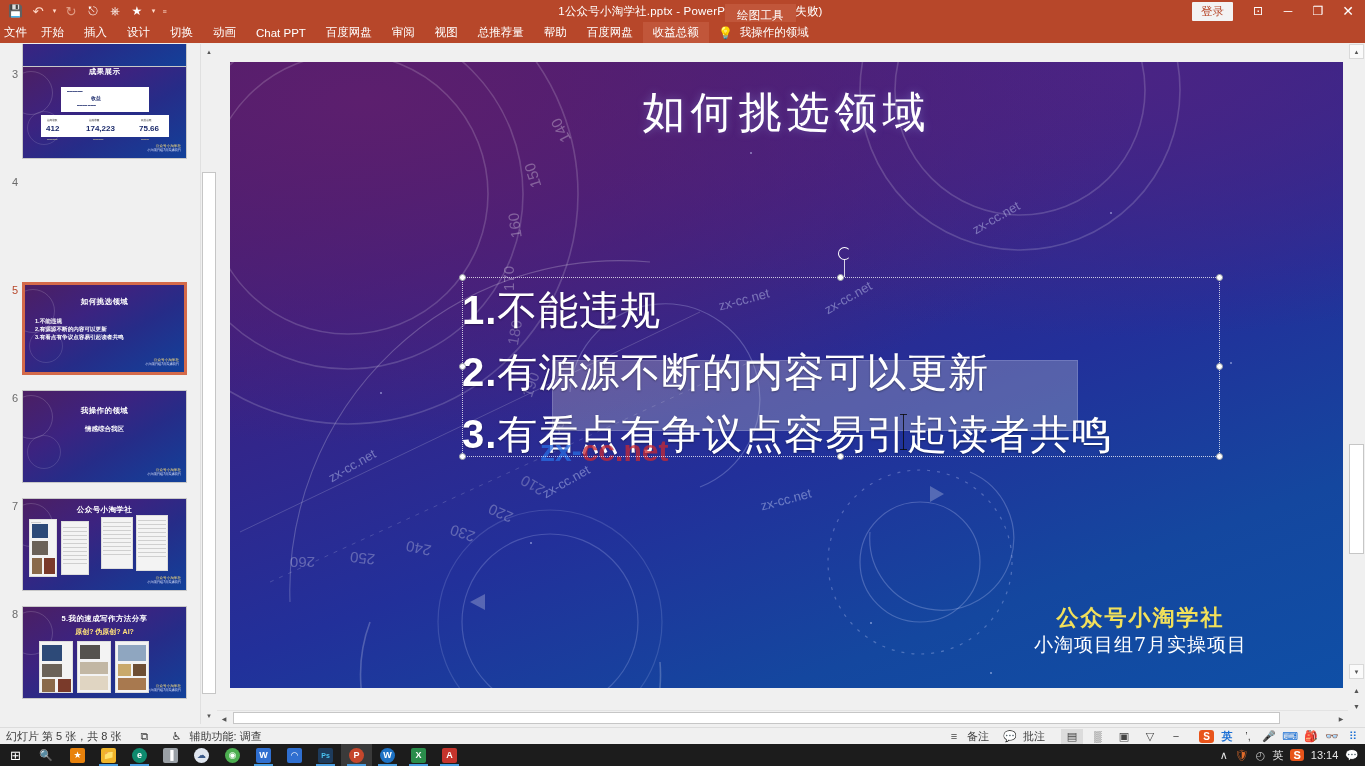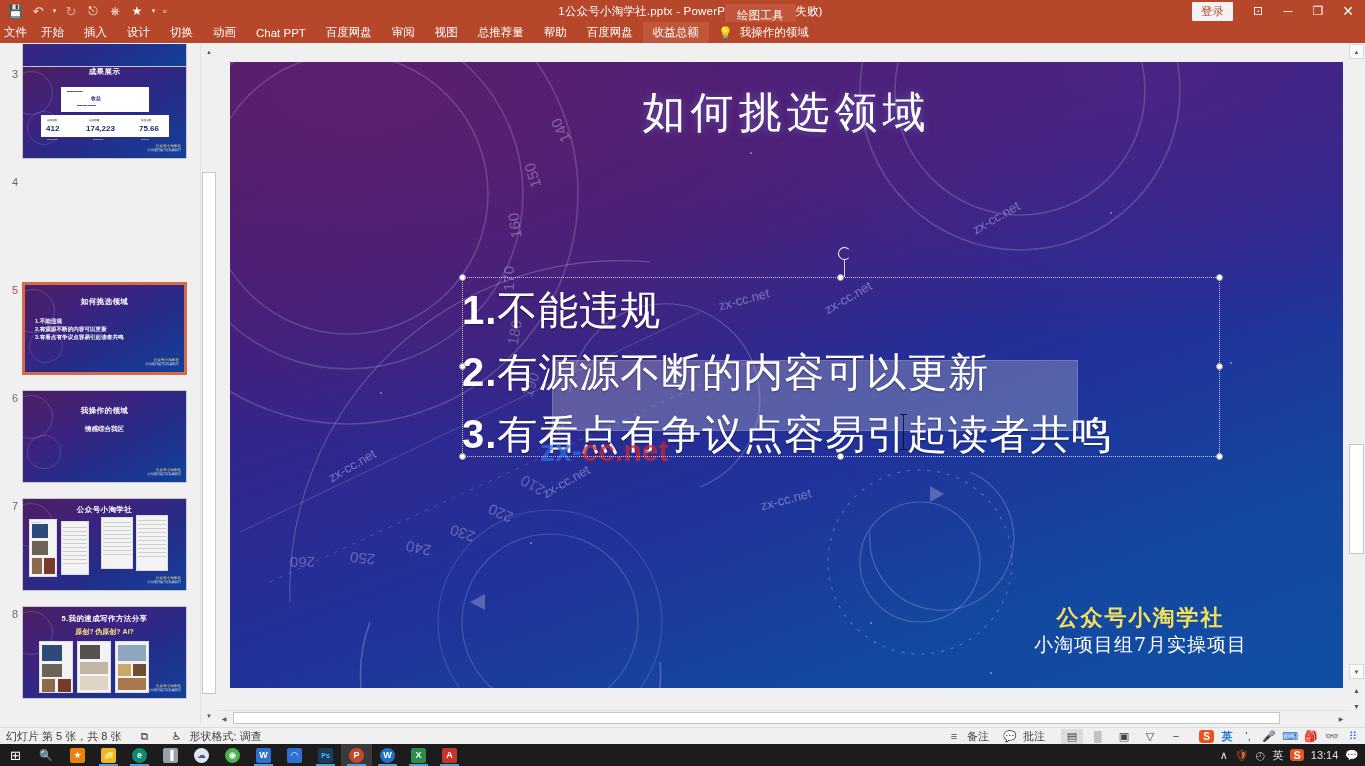--- a/index.html
+++ b/index.html
@@ -639,21 +639,21 @@
 <div class="statusbar">
   <div class="sb-left">
     <div class="sb-item">
       <span>幻灯片 第 5 张，共 8 张</span>
     </div>
     <div class="sb-item">
       <span class="sb-ico">⧉</span>
     </div>
     <div class="sb-item">
       <span class="sb-ico">♿</span>
-      <span>形状格式: 调查</span>
+      <span>辅助功能: 调查</span>
     </div>
   </div>
 
   <div class="sb-right">
     <div class="sb-item" style="margin-right:8px;">
       <span class="sb-ico">≡</span>
       <span>备注</span>
     </div>
     <div class="sb-item" style="margin-right:12px;">
       <span class="sb-ico">💬</span>

